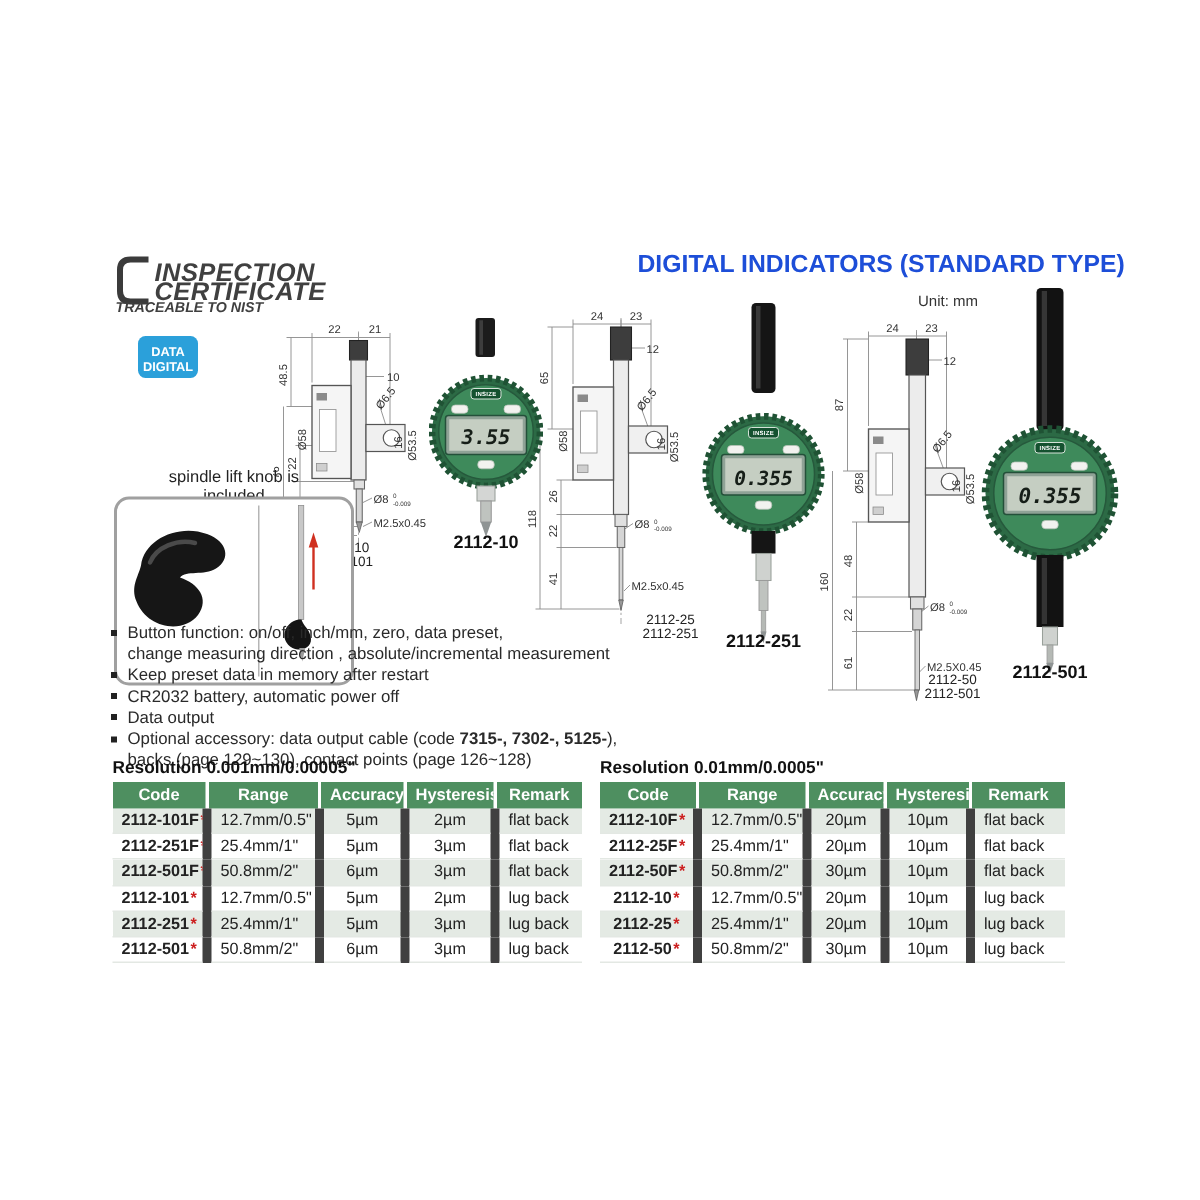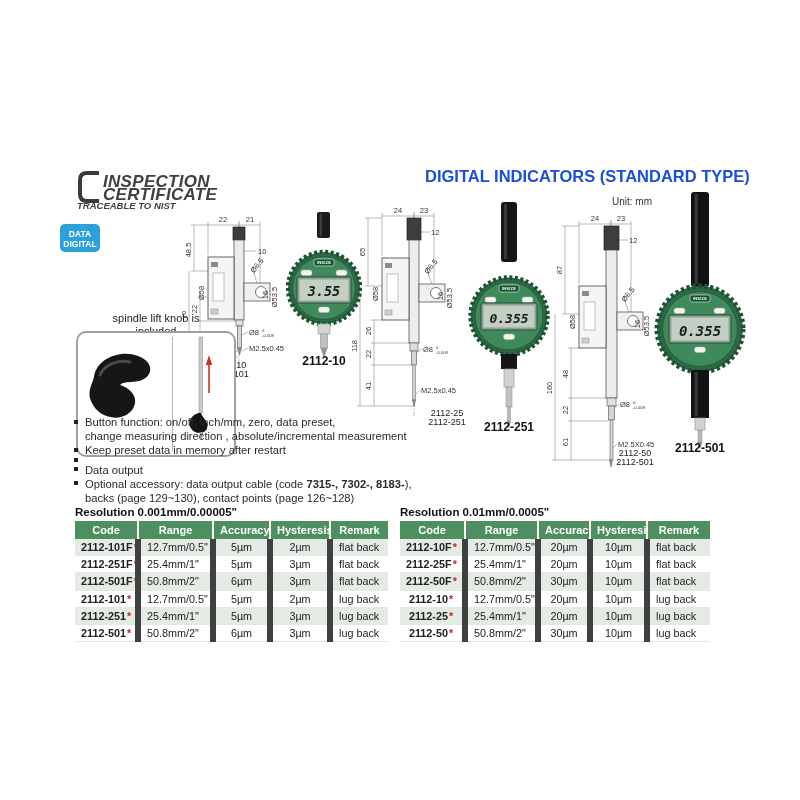--- a/index.html
+++ b/index.html
@@ -54,21 +54,21 @@
 
 <div id="page">
 
   <svg class="abs" style="left:76px;top:170px" width="28" height="34" viewBox="0 0 28 34">
     <path d="M23,3 H11 Q4,3 4,10 V24 Q4,31 11,31 H23" fill="none" stroke="#3b3b3b" stroke-width="4"></path>
   </svg>
   <div class="abs cert-line" style="left:103px;top:172px">INSPECTION</div>
   <div class="abs cert-line" style="left:103px;top:185px">CERTIFICATE</div>
   <div class="abs cert-trace" style="left:77px;top:200px">TRACEABLE TO NIST</div>
 
-  <div class="abs badge" style="left:60px;top:224px">
+  <div class="abs badge" style="left:92px;top:224px">
     <span>DATA</span><br>
     <span>DIGITAL</span>
   </div>
 
   <div class="abs title" style="left:425px;top:167px;width:330px">DIGITAL INDICATORS (STANDARD TYPE)</div>
   <div class="abs unit" style="left:612px;top:196px">Unit: mm</div>
 
   <svg class="abs" style="left:182px;top:205px" width="150" height="175" viewBox="0 0 150 175">
     <g stroke="#8a8a8a" stroke-width="0.6" fill="none">
       <line x1="26" y1="20" x2="78" y2="20"></line>
@@ -361,28 +361,29 @@
       </div>
     <div class="row indent">
         <span>change measuring direction , absolute/incremental measurement</span>
       </div>
     <div class="row">
         <span class="sq"></span>
         <span>Keep preset data in memory after restart</span>
       </div>
     <div class="row">
         <span class="sq"></span>
+        <span>CR2032 battery, automatic power off</span>
       </div>
     <div class="row">
         <span class="sq"></span>
         <span>Data output</span>
       </div>
     <div class="row">
         <span class="sq"></span>
-        <span><span>Optional accessory: data output cable (code </span><span class="bold">7315-, 7302-, 8183-</span><span>),</span></span>
+        <span><span>Optional accessory: data output cable (code </span><span class="bold">7315-, 7302-, 5125-</span><span>),</span></span>
       </div>
     <div class="row indent">
         <span>backs (page 129~130), contact points (page 126~128)</span>
       </div>
   </div>
 
   <div class="abs tbl-title" style="left:75px;top:506px">Resolution 0.001mm/0.00005"</div>
   <table class="spec abs" style="left:75px;top:521px;width:313px">
     <colgroup>
         <col style="width:63px">

